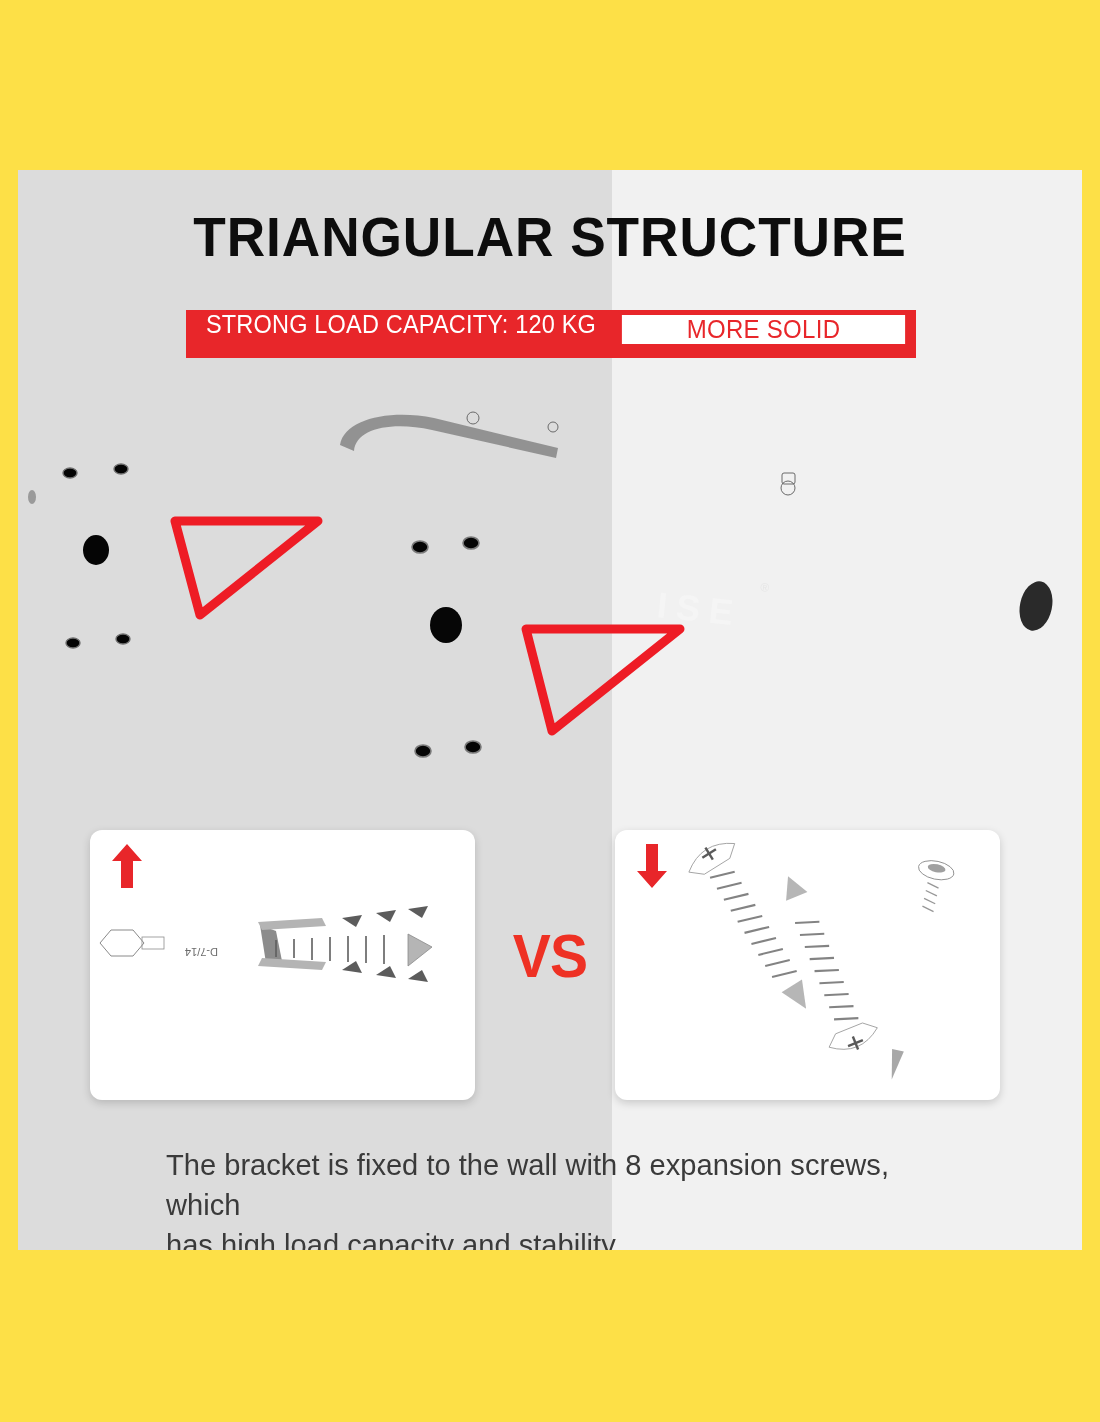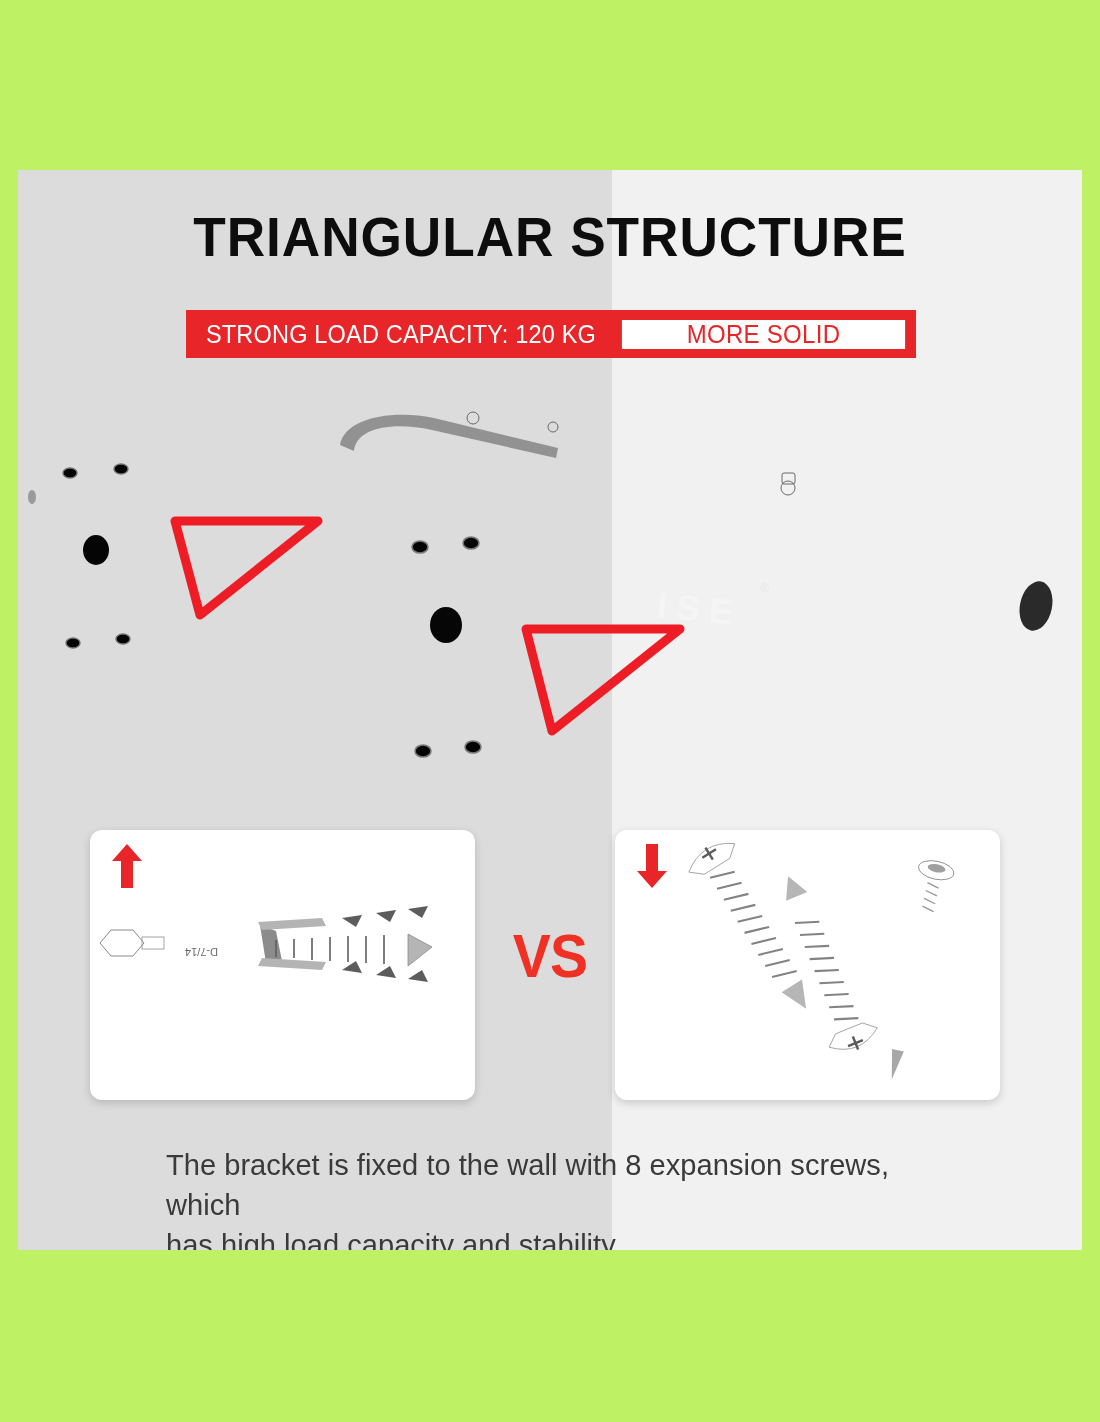--- a/index.html
+++ b/index.html
@@ -13,21 +13,21 @@
     font-family: "Liberation Sans", sans-serif;
     overflow: hidden;
     position: relative;
   }
 
   
   #page {
     position: absolute;
     left: 0; top: 0;
     width: 1100px; height: 1422px;
-    background: #bef264;
+    background: #fde047;
   }
 
   
   #content-panel {
     position: absolute;
     left: 18px;
     top: 170px;
     width: 1064px;
     height: 1080px;
     overflow: hidden;
@@ -64,21 +64,21 @@
 
   
   #banner {
     position: absolute;
     left: 168px;
     top: 140px;
     width: 730px;
     height: 48px;
     background: #e8262a;
     display: flex;
-    align-items: center;
+    align-items: flex-start;
     box-sizing: border-box;
   }
   #banner-left {
     flex: 0 0 auto;
     width: 430px;
     display: flex;
     align-items: center;
     justify-content: center;
     color: #ffffff;
     font-size: 25px;

